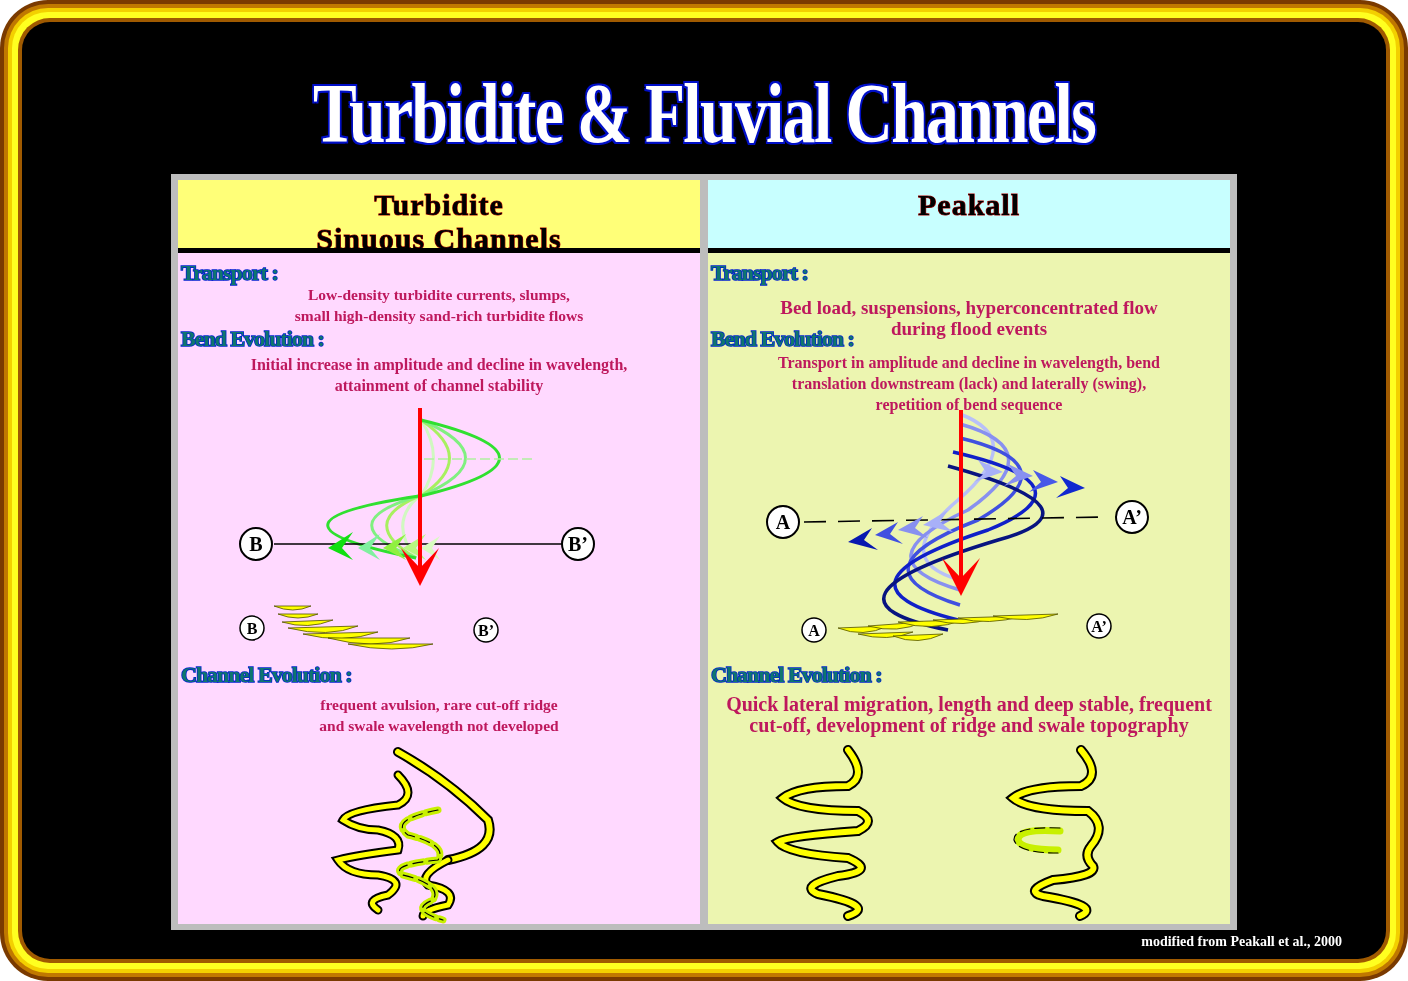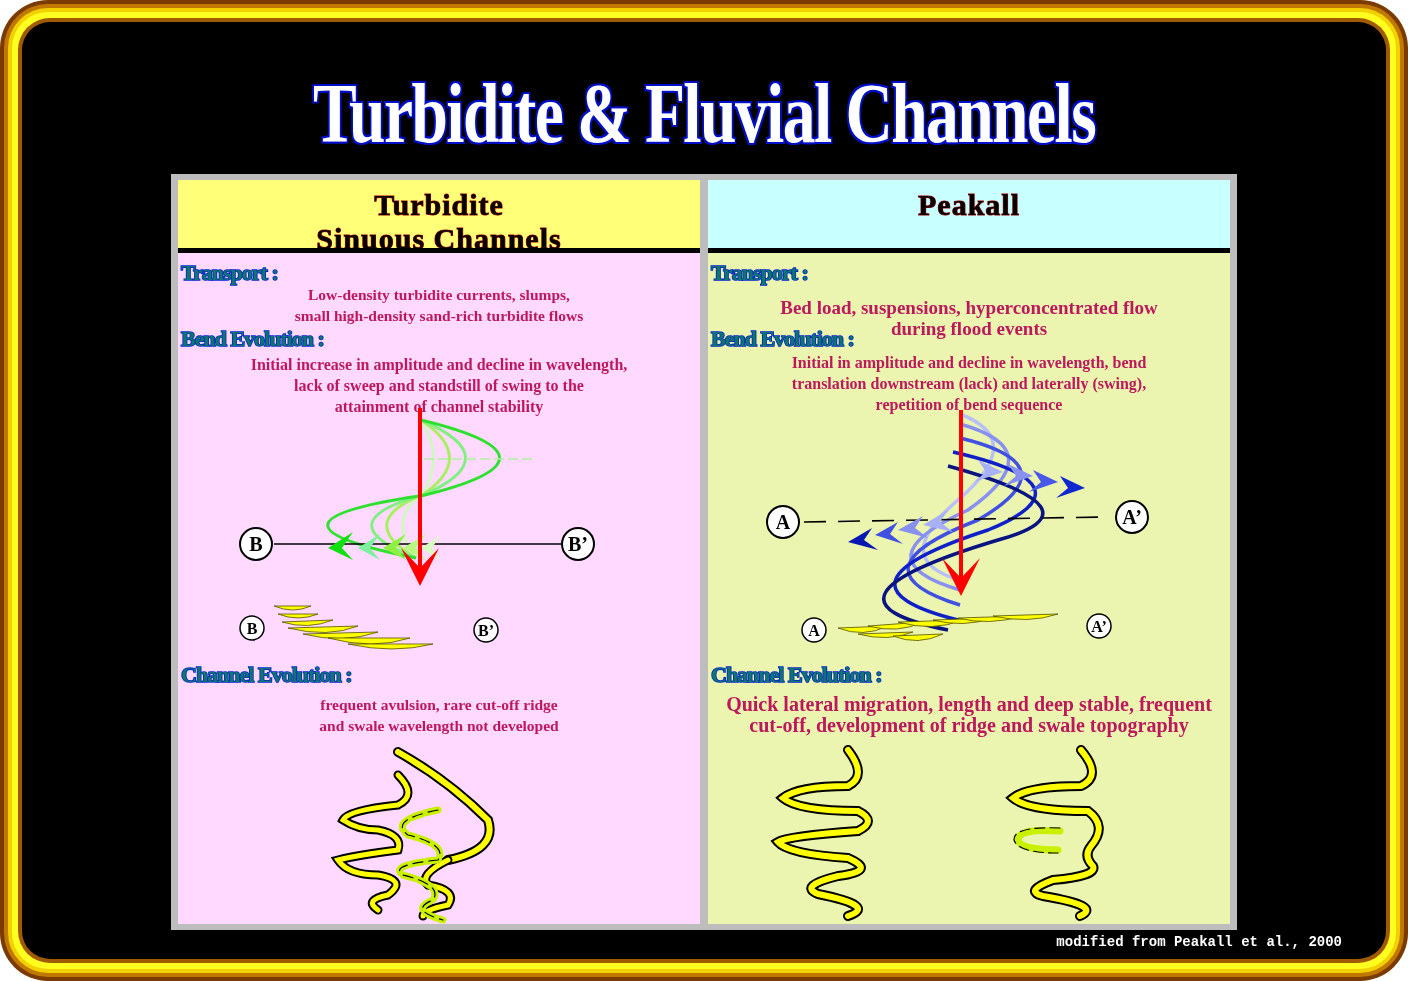--- a/index.html
+++ b/index.html
@@ -26,21 +26,21 @@
   .panel-head .rule{position:absolute;left:0;right:0;top:68px;height:5px;background:#000;}
   .ph-line{font-family:"Liberation Serif",serif;font-weight:bold;color:#000;font-size:30px;line-height:34px;
     -webkit-text-stroke:1px #b00000;paint-order:stroke fill;letter-spacing:1px;}
   .ph-line.l1{padding-top:8px;}
   .sec-label{position:absolute;left:3px;font-family:"Liberation Serif",serif;font-weight:bold;font-size:22px;
     color:#0f766e;-webkit-text-stroke:1.6px #0020d0;paint-order:stroke fill;letter-spacing:-1px;}
   .sec-text{position:absolute;left:0;width:100%;text-align:center;font-family:"Liberation Serif",serif;
     font-weight:bold;font-size:16px;line-height:21px;color:#be185d;}
   svg{position:absolute;overflow:visible;}
   .lbl-circle{font-family:"Liberation Serif",serif;font-weight:bold;}
-  .credit{position:absolute;right:66px;top:934px;color:#fff;font-family:Liberation Mono, monospace;
+  .credit{position:absolute;right:66px;top:934px;color:#fff;font-family:Liberation Serif, serif;
     font-weight:bold;font-size:14px;}
 </style>
 </head>
 <body>
 
 <div class="frame">
   <div class="frame-ring1"></div>
     <div class="frame-ring2"></div>
     <div class="frame-ring3"></div>
     <div class="frame-ring4"></div>
@@ -60,21 +60,20 @@
 
     <div class="sec-label" style="top:80px">Transport :</div>
     <div class="sec-text" style="top:104px;font-size:15.5px">
       <div>Low-density turbidite currents, slumps,</div>
       <div>small high-density sand-rich turbidite flows</div>
     </div>
 
     <div class="sec-label" style="top:146px">Bend Evolution :</div>
     <div class="sec-text" style="top:174px">
       <div>Initial increase in amplitude and decline in wavelength,</div>
-      <div>lack of sweep and standstill of swing to the</div>
       <div>attainment of channel stability</div>
     </div>
 
     <svg width="522" height="250" style="left:0;top:228px">
 
       <g fill="none" stroke-width="3">
         <path d="M243 12 Q268 50 243 88" stroke="#d0f8c0"></path>
         <path d="M243 12 Q300 50 243 88" stroke="#a8f060"></path>
         <path d="M243 12 Q332 50 243 88" stroke="#80f080"></path>
         <path d="M243 12 Q400 50 243 88" stroke="#30e030"></path>
@@ -160,21 +159,21 @@
     </div>
 
     <div class="sec-label" style="top:80px">Transport :</div>
     <div class="sec-text" style="top:117px;font-size:19px">
       <div>Bed load, suspensions, hyperconcentrated flow</div>
       <div>during flood events</div>
     </div>
 
     <div class="sec-label" style="top:146px">Bend Evolution :</div>
     <div class="sec-text" style="top:172px">
-      <div>Initial in amplitude and decline in wavelength, bend</div>
+      <div>Transport in amplitude and decline in wavelength, bend</div>
       <div>translation downstream (lack) and laterally (swing),</div>
       <div>repetition of bend sequence</div>
     </div>
 
     <svg width="522" height="190" style="left:0;top:230px">
       <g fill="none" stroke-width="3.5">
         <path d="M252 4 Q320 30 250 90 Q180 150 252 170" stroke="#b8c0f8"></path>
         <path d="M252 14 Q345 40 260 100 Q150 150 252 180" stroke="#8890f0"></path>
         <path d="M252 28 Q365 55 270 110 Q140 160 252 195" stroke="#4050e0"></path>
         <path d="M245 42 Q390 75 280 120 Q110 175 250 210" stroke="#1020c8"></path>

